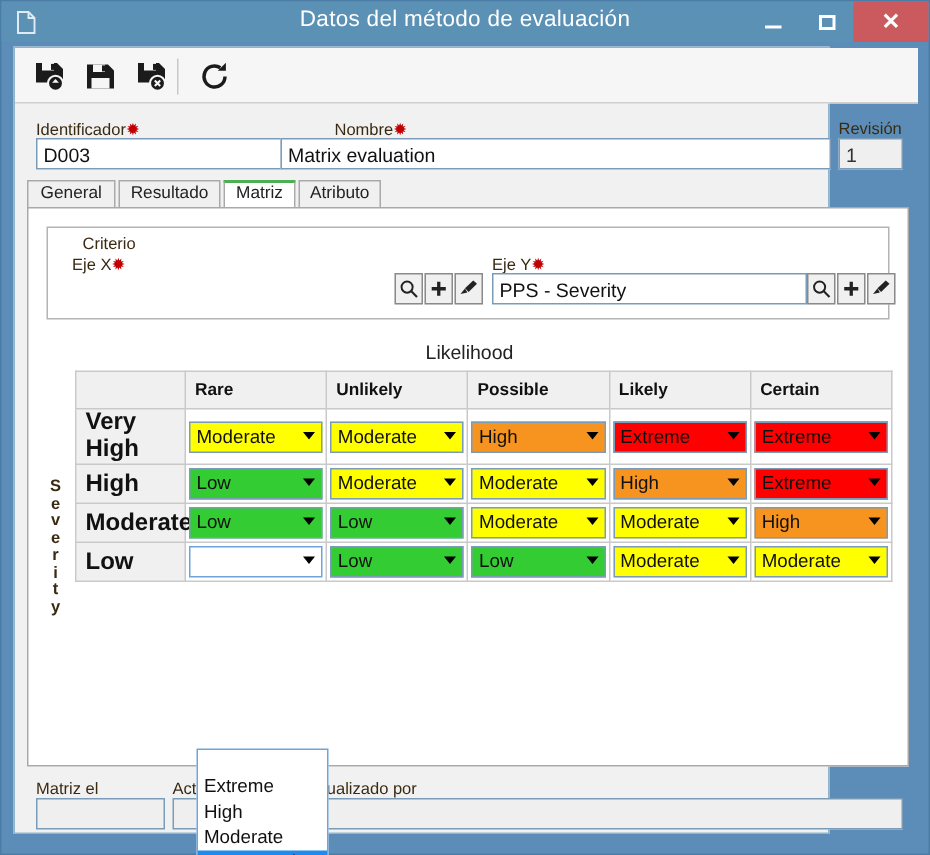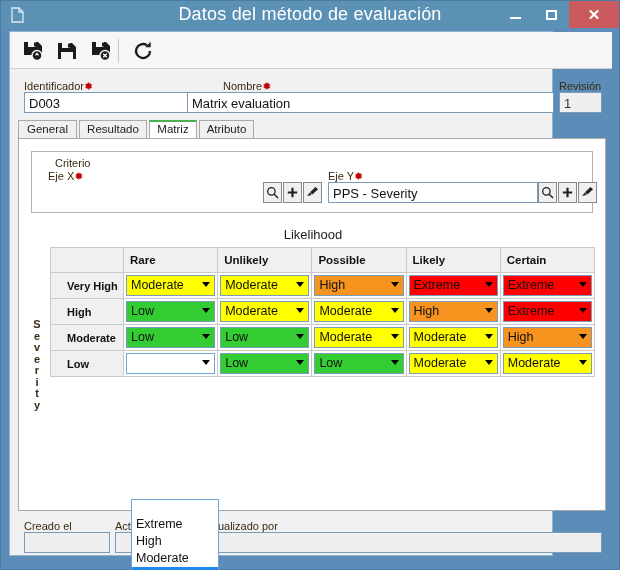--- a/index.html
+++ b/index.html
@@ -18,21 +18,21 @@
   
   .titlebar{
     position:absolute;left:0;top:0;width:618px;height:27px;
     background:#5b91b5;
   }
   .title-icon{
     position:absolute;left:10px;top:6px;width:13px;height:16px;
   }
   .title-text{
     position:absolute;left:0;top:3px;width:618px;
-    text-align:center;font-size:18px;color:#ffffff;
+    text-align:center;font-size:15px;color:#ffffff;
     letter-spacing:.2px;
   }
   .win-btn{
     position:absolute;top:0;height:27px;width:36px;
     display:flex;align-items:center;justify-content:center;
     color:#ffffff;font-size:13px;
   }
   .btn-min{right:86px;}
   .btn-max{right:50px;}
   .btn-close{right:0;width:50px;background:#cb5a5e;}
@@ -116,22 +116,22 @@
   .mtx th,.mtx td{
     border:1px solid #c9c9c9;box-sizing:border-box;
     height:25px;padding:0;
   }
   .mtx th.corner{width:73px;background:#f0f0f0;}
   .mtx th.colhead{
     background:#f0f0f0;text-align:left;padding-left:6px;
     font-size:11.5px;font-weight:bold;color:#111;
   }
   .mtx td.rowhead{
-    background:#f0f0f0;text-align:left;padding-left:16px;
-    font-size:11px;font-weight:bold;color:#111;width:73px;margin-left:32px;
+    background:#f0f0f0;text-align:left;padding-left:6px;
+    font-size:16px;font-weight:bold;color:#111;width:73px;margin-left:32px;
   }
   .mtx td.cell{padding:2px 2px;background:#ffffff;}
   .cmb{
     position:relative;width:100%;height:21px;box-sizing:border-box;
     border:1px solid #7a9cb8;
     font-size:12.5px;line-height:19px;color:#111;
     padding-left:4px;overflow:hidden;white-space:nowrap;
   }
   .cmb .arrow{
     position:absolute;right:4px;top:6px;
@@ -401,21 +401,21 @@
         </div>
 
       <div class="cursor">
         <svg width="14" height="21" viewBox="0 0 14 21">
           <path d="M1 1 L1 16 L4.6 12.6 L7 18.6 L9.6 17.6 L7.2 11.8 L12 11.6 Z" fill="#ffffff" stroke="#333" stroke-width="1"></path>
         </svg>
       </div>
 
     </div>
 
-    <div class="footer-lbl" style="left:14px;top:488px;">Creado el</div>
+    <div class="footer-lbl" style="left:14px;top:488px;">Matriz el</div>
     <div class="tf disabled" style="left:14px;top:500px;width:86px;"></div>
 
     <div class="footer-lbl" style="left:105px;top:488px;">Actualizado el</div>
     <div class="tf disabled" style="left:105px;top:500px;width:79px;"></div>
 
     <div class="footer-lbl" style="left:192px;top:488px;">Actualizado por</div>
     <div class="tf disabled" style="left:192px;top:500px;width:400px;"></div>
 
   </div>
 </div>

